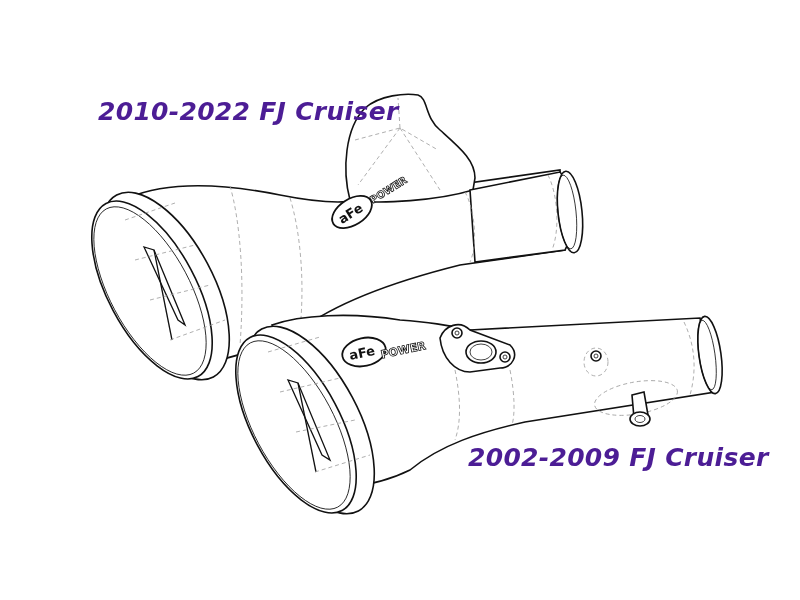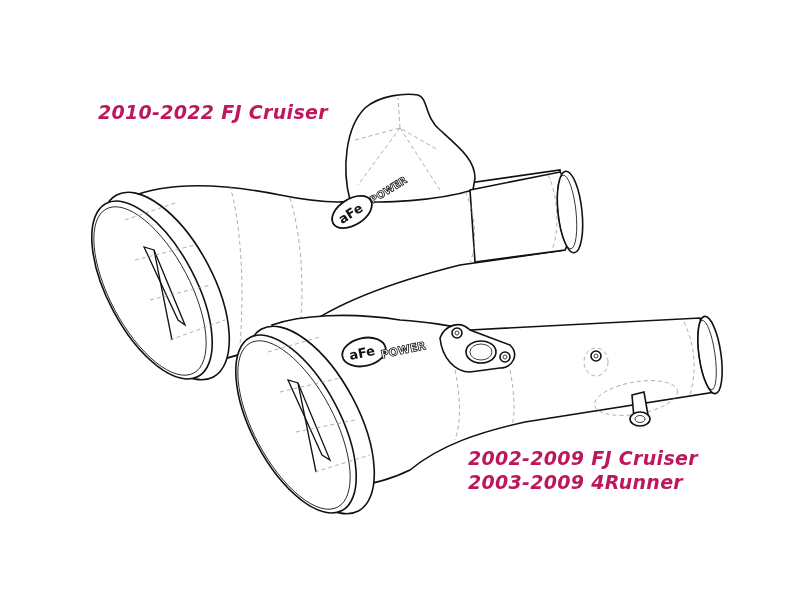--- a/index.html
+++ b/index.html
@@ -4,23 +4,23 @@
   <style>
     html, body { margin: 0; padding: 0; background: #ffffff; }
     body { width: 800px; height: 600px; overflow: hidden; position: relative; font-family: "DejaVu Sans", sans-serif; }
     .canvas { position: absolute; left: 0; top: 0; width: 800px; height: 600px; }
     .label-group { position: absolute; }
     .label-line {
       display: block;
       font-family: "DejaVu Sans", sans-serif;
       font-style: italic;
       font-weight: bold;
-      font-size: 19px;
+      font-size: 25px;
       line-height: 24px;
-      color: #be185d;
+      color: #4c1d95;
       letter-spacing: 0.3px;
       white-space: nowrap;
     }
     .group-top { left: 98px; top: 100px; }
     .group-bottom { left: 468px; top: 446px; }
     svg text.logo { font-family: "DejaVu Sans", sans-serif; font-weight: bold; }
   </style>
 </head>
 <body>
 
@@ -116,14 +116,13 @@
     </g>
   </svg>
 </div>
 
 <div class="label-group group-top">
   <span class="label-line">2010-2022 FJ Cruiser</span>
 </div>
 
 <div class="label-group group-bottom">
   <span class="label-line">2002-2009 FJ Cruiser</span>
-  <span class="label-line">2003-2009 4Runner</span>
 </div>
 
 </body></html>

